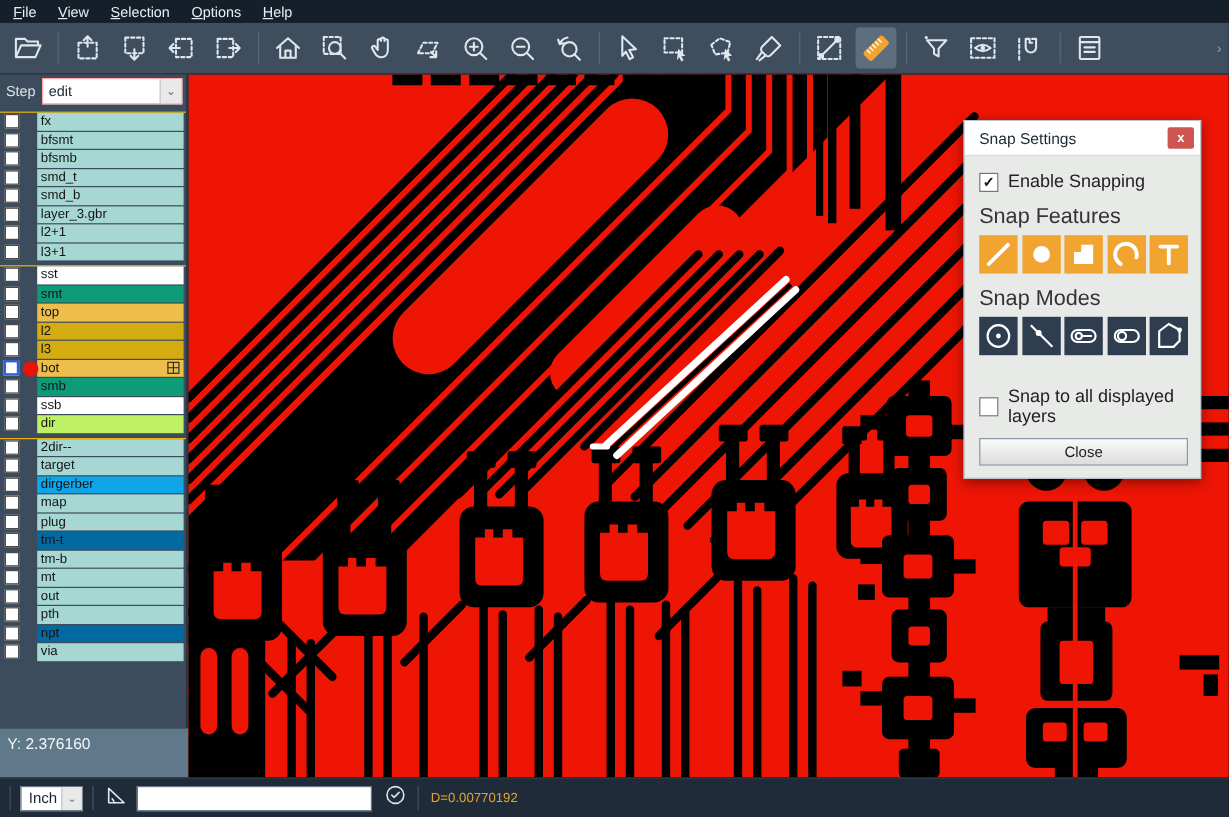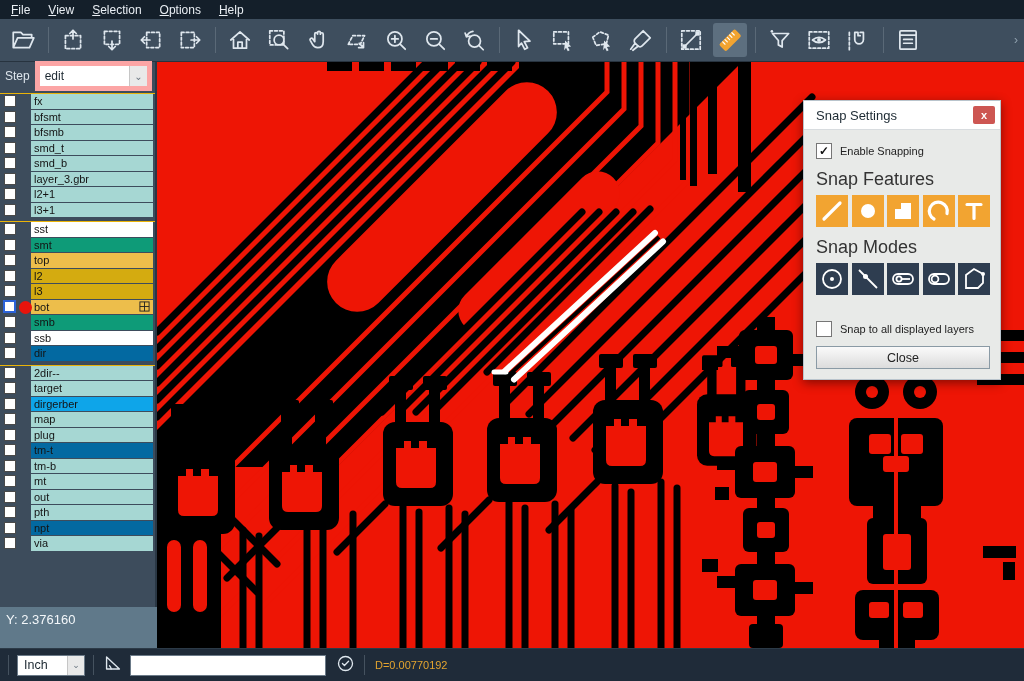--- a/index.html
+++ b/index.html
@@ -25,21 +25,21 @@
   .tbtn svg{stroke:#dfe7ee;fill:none;stroke-width:1.6;stroke-linecap:round;stroke-linejoin:round;}
   .tbtn.active{background:#5d6f7f;}
   .tsep{width:1px;height:26px;background:#5a6977;margin:0 7px 0 3px;flex:0 0 auto;}
   .toolbar-chevron{margin-left:auto;color:#8fa0ae;font-size:12px;padding-right:6px;}
 
   
   .sidebar{position:absolute;left:0;top:62px;width:157px;height:545px;background:#3d4c5c;
            box-sizing:border-box;border-right:2px solid #2a3744;}
   .step-row{display:flex;align-items:center;height:28px;padding:0 3px 0 5px;}
   .step-label{color:#dde5ec;font-size:12px;margin-right:5px;}
-  .step-select{flex:1;height:20px;background:#fff;border:5px solid #fca5a5;display:flex;
+  .step-select{flex:1;height:20px;background:#fff;border:1px solid #fca5a5;display:flex;
                align-items:center;font-size:12px;color:#1b2730;padding-left:5px;position:relative;}
   .step-chevron{position:absolute;right:0;top:0;bottom:0;width:17px;background:#e9e9e9;
                 border-left:1px solid #c6c6c6;display:flex;align-items:center;justify-content:center;
                 color:#6a7680;font-size:10px;}
   .layer-list{padding-top:3px;}
   .lgroup{margin-bottom:4px;border-top:1px solid #eab308;}
   .lrow{display:flex;align-items:center;height:14.5px;margin-bottom:1px;position:relative;}
   .lcb{width:10px;height:10px;background:#fff;border:1px solid #4a4a4a;margin-left:4px;flex:0 0 auto;}
   .lcb.act{border:2px solid #2b62d9;width:9px;height:9px;margin-left:3px;}
   .lgut{width:15px;flex:0 0 auto;position:relative;height:100%;}
@@ -63,37 +63,37 @@
           border:1px solid #b9c4cc;box-shadow:0 3px 10px rgba(0,0,0,.45);box-sizing:border-box;}
   .dlg-title{height:28px;background:#fff;display:flex;align-items:center;padding-left:12px;
              font-size:13px;color:#1d2a33;position:relative;border-bottom:1px solid #d8dcdf;}
   .dlg-x{position:absolute;right:5px;top:5px;width:22px;height:18px;background:var(--c-close_red);
          color:#fff;font-size:11px;font-weight:bold;display:flex;align-items:center;
          justify-content:center;border-radius:2px;line-height:1;}
   .dlg-body{padding:9px 12px 10px 12px;}
   .chk-row{display:flex;align-items:center;margin:4px 0 2px 0;}
   .chk{width:14px;height:14px;background:#fff;border:1px solid #767676;flex:0 0 auto;
        display:flex;align-items:center;justify-content:center;font-size:12px;font-weight:bold;color:#111;}
-  .chk-label{font-size:11px;color:#222;margin-left:8px;}
+  .chk-label{font-size:15px;color:#222;margin-left:8px;}
   .grp-label{font-size:18px;color:#333;margin:10px 0 5px 0;}
   .snap-btn-row{display:flex;gap:3.5px;}
   .snap-btn{width:32px;height:32px;display:flex;align-items:center;justify-content:center;}
   .snap-btn.feature{background:var(--c-accent);}
   .snap-btn.mode{background:var(--c-mode_btn);}
   .dlg-close{margin-top:9px;width:100%;height:21px;border:1px solid #8a9aa5;
              background:linear-gradient(#fafafa,#dcdcdc);font-size:12.5px;color:#222;
              display:flex;align-items:center;justify-content:center;
              font-family:"Liberation Sans",sans-serif;}
 
   
   .bottombar{position:absolute;left:0;top:648px;width:100%;height:33px;background:#1f2b39;
              display:flex;align-items:center;border-top:1px solid #2c3a47;box-sizing:border-box;}
   .bsep{width:1px;height:20px;background:#45525f;margin:0 8px;flex:0 0 auto;}
   .unit-select{height:21px;background:#fff;border:1px solid #6b7a88;display:flex;align-items:center;
-               font-size:12.5px;color:#1b2730;padding-left:6px;position:relative;width:68px;
+               font-size:12.5px;color:#1b2730;padding-left:6px;position:relative;width:52px;
                box-sizing:border-box;}
   .unit-chevron{position:absolute;right:0;top:0;bottom:0;width:16px;background:#e9e9e9;
                 border-left:1px solid #c6c6c6;display:flex;align-items:center;justify-content:center;
                 color:#6a7680;font-size:9px;}
   .angle-ic svg, .sync-ic svg{stroke:#dfe7ee;fill:none;stroke-width:1.5;stroke-linecap:round;
                 stroke-linejoin:round;}
   .bb-input{width:196px;height:21px;background:#fff;border:1px solid #6b7a88;margin-left:6px;
             font-size:12px;padding:0 4px;box-sizing:border-box;font-family:"Liberation Sans",sans-serif;}
   .sync-ic{margin-left:9px;}
   .d-readout{color:var(--c-readout);font-size:11px;margin-left:2px;}
@@ -345,21 +345,21 @@
           <span class="lname" style="background: rgb(14, 155, 120);">smb</span>
         </div>
         <div class="lrow">
           <span class="lcb"></span>
           <span class="lgut"></span>
           <span class="lname" style="background: rgb(255, 255, 255);">ssb</span>
         </div>
         <div class="lrow">
           <span class="lcb"></span>
           <span class="lgut"></span>
-          <span class="lname" style="background: #0369a1;">dir</span>
+          <span class="lname" style="background: #bef264;">dir</span>
         </div>
       </div>
       <div class="lgroup">
         <div class="lrow">
           <span class="lcb"></span>
           <span class="lgut"></span>
           <span class="lname" style="background: rgb(166, 215, 211);">2dir--</span>
         </div>
         <div class="lrow">
           <span class="lcb"></span>

